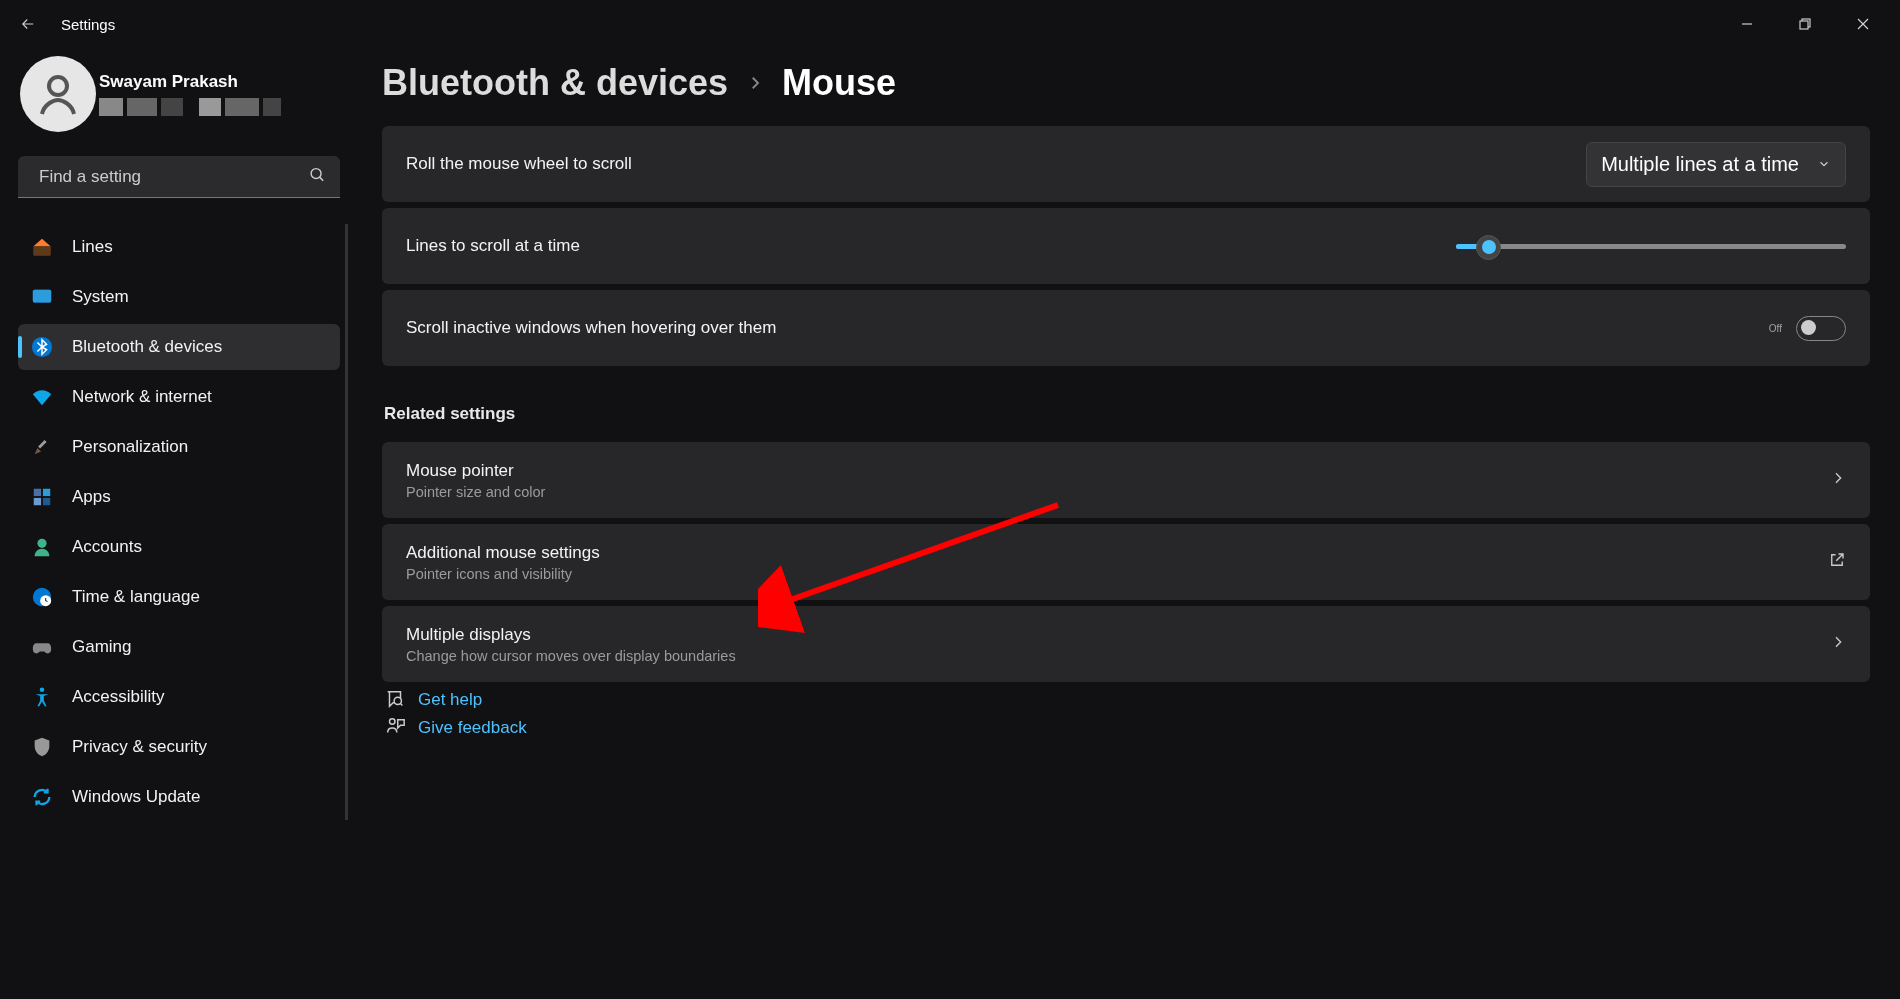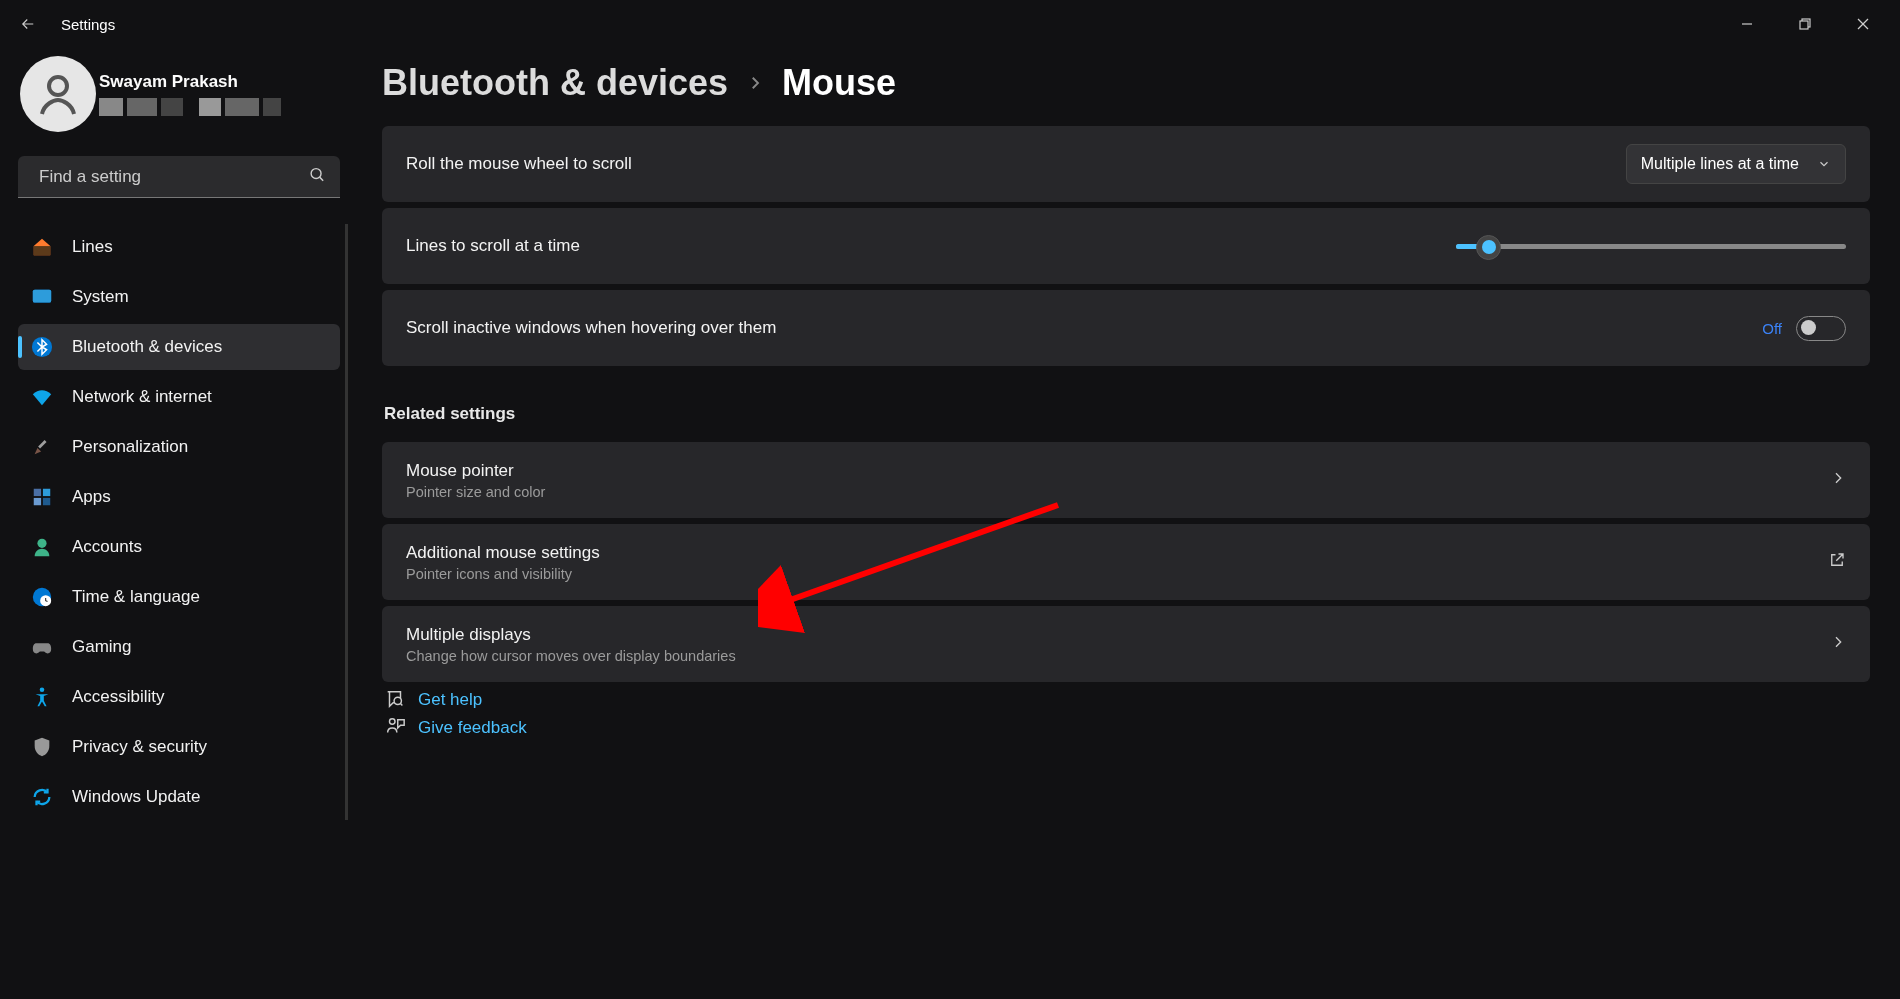--- a/index.html
+++ b/index.html
@@ -41,22 +41,22 @@
 .main { flex: 1; padding: 8px 30px 0 24px; overflow-y: auto; }
 .breadcrumb { display: flex; align-items: center; gap: 18px; margin-bottom: 22px; margin-top: 6px; }
 .crumb-parent { font-size: 36px; font-weight: 600; color: #dcdcdc; cursor: pointer; }
 .crumb-chev { color: #888; }
 .crumb-current { font-size: 36px; font-weight: 600; }
 
 .card { background: #27272a; border-radius: 6px; padding: 0 24px; margin-bottom: 6px; display: flex; align-items: center; min-height: 76px; }
 .card-title { font-size: 17px; color: #f3f3f3; }
 .card-sub { font-size: 14.5px; color: #9b9b9b; margin-top: 3px; }
 .card-right { margin-left: auto; display: flex; align-items: center; gap: 14px; }
-.dropdown { background: #333336; border: 1px solid #444; border-radius: 6px; padding: 10px 14px; display: flex; align-items: center; gap: 18px; cursor: pointer; font-size: 16px; }
-.toggle-label { font-size: 15px; color: #3b82f6; }
+.dropdown { background: #333336; border: 1px solid #444; border-radius: 6px; padding: 10px 14px; display: flex; align-items: center; gap: 18px; cursor: pointer; font-size: 20px; }
+.toggle-label { font-size: 10px; color: #a3a3a3; }
 .toggle { width: 50px; height: 25px; border-radius: 13px; border: 1.5px solid #888; background: transparent; position: relative; cursor: pointer; }
 .toggle-knob { width: 15px; height: 15px; border-radius: 50%; background: #ccc; position: absolute; left: 4px; top: 3.5px; }
 .slider-track { width: 390px; height: 5px; background: #888; border-radius: 3px; position: relative; }
 .slider-thumb { position: absolute; left: 20px; top: -9px; width: 25px; height: 25px; border-radius: 50%; background: #444; border: 1px solid #555; display:flex; align-items:center; justify-content:center; cursor:pointer; }
 .slider-thumb-inner { width: 14px; height: 14px; border-radius: 50%; background: #4cc2ff; }
 .slider-fill { position: absolute; left: 0; top: 0; bottom: 0; width: 26px; background: #4cc2ff; border-radius: 3px; }
 
 .section-header { font-size: 17px; font-weight: 600; color: #e8e8e8; margin: 38px 0 18px 2px; }
 
 .nav-link-card { cursor: pointer; }

